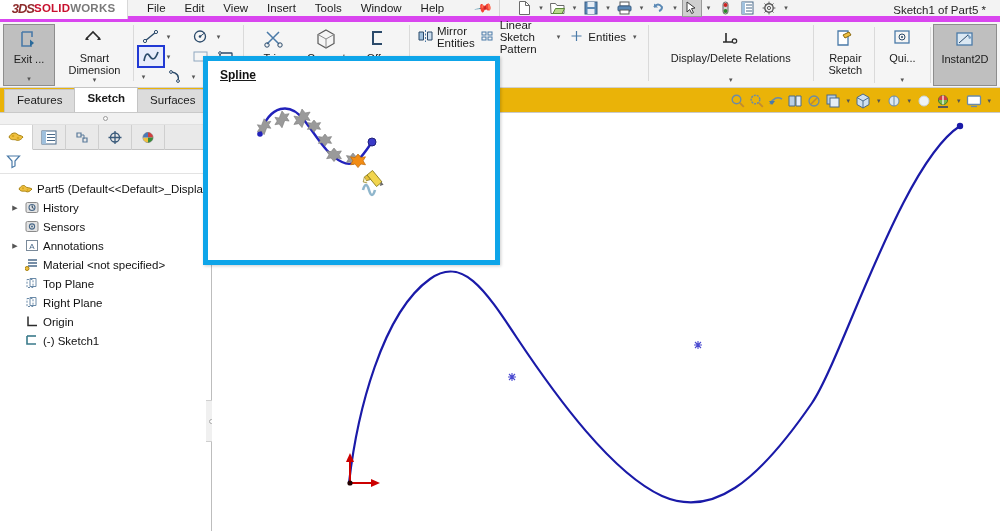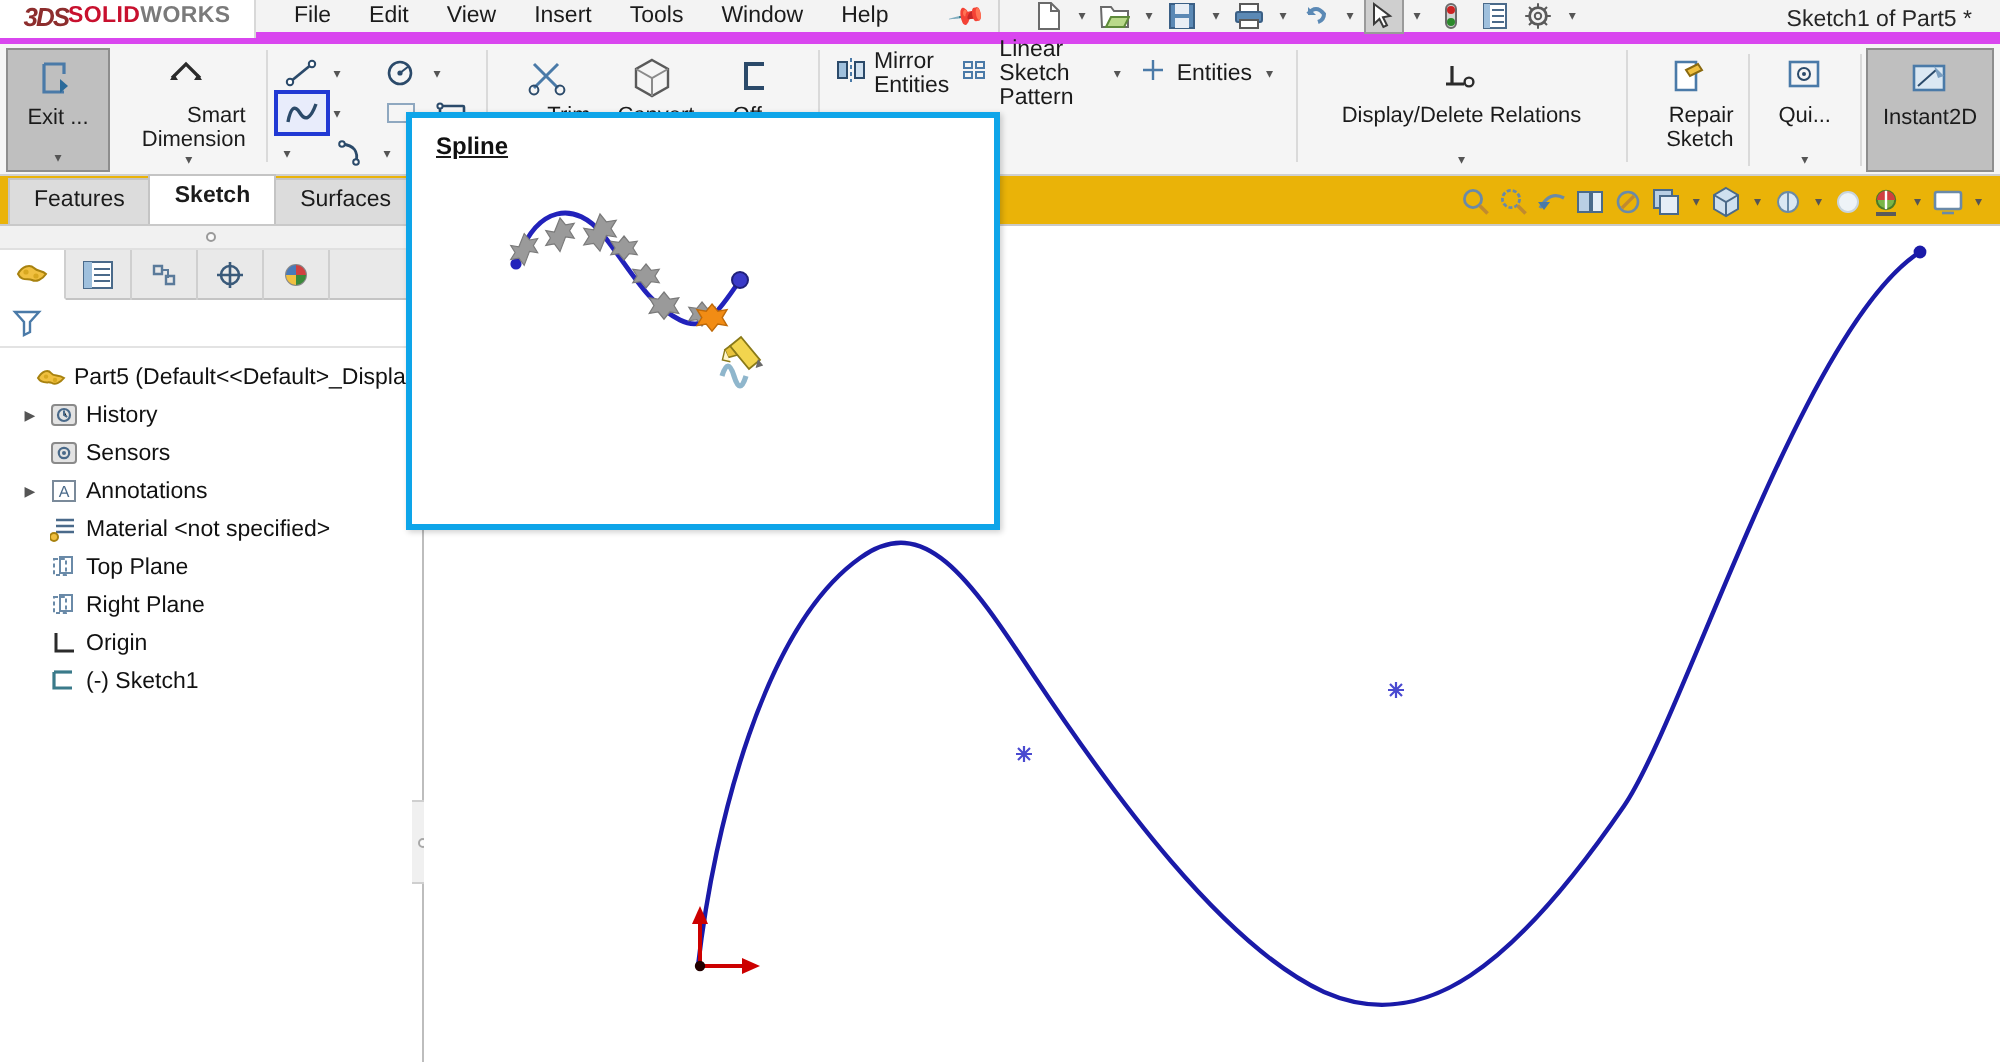--- a/index.html
+++ b/index.html
@@ -46,21 +46,21 @@
     display: flex; align-items: flex-start;
   }
   .rb-group { display:flex; align-items:flex-start; height:66px; padding:2px 3px 0 3px; }
   .rb-divider { width:1px; height:56px; background:#dadada; margin:3px 2px 0 2px; }
   .big-btn {
     display:flex; flex-direction:column; align-items:center; justify-content:flex-start;
     min-width:52px; padding:3px 5px 0 5px; height:62px;
   }
   .big-btn.active { background:#bfbfbf; border:1px solid #8d8d8d; }
   .big-btn .ico { height:24px; display:flex; align-items:center; justify-content:center; }
-  .big-btn .lbl { font-size:11px; text-align:right; line-height:12px; color:#1b1b1b; margin-top:1px; }
+  .big-btn .lbl { font-size:11px; text-align:center; line-height:12px; color:#1b1b1b; margin-top:1px; }
   .big-btn .dd { font-size:7px; color:#555; margin-top:auto; margin-bottom:2px;}
 
   .grid-icons { display:grid; grid-template-columns:repeat(4, auto); gap:1px 1px; padding-top:3px; }
   .sm-cell { width:24px; height:19px; display:flex; align-items:center; justify-content:center; }
   .sm-cell.sel { outline:2px solid #2139d4; background:#e8ecfb; }
   .sm-car { width:10px; height:19px; display:flex; align-items:center; justify-content:center; font-size:7px; color:#555; }
 
   .stack-btn { display:flex; align-items:center; gap:4px; height:19px; padding:0 3px; font-size:11.5px; }
   .stack-col { display:flex; flex-direction:row; padding-top:3px; }
 
@@ -111,21 +111,21 @@
 
   
   .graphics {
     position:absolute; top:113px; left:212px; width:788px; height:418px;
     background:#ffffff; overflow:hidden;
   }
 
   
   .tooltip {
     position:absolute; left:203px; top:56px; width:297px; height:209px;
-    background:#ffffff; border:3px solid #0ea5e9;
+    background:#ffffff; border:5px solid #0ea5e9;
     box-shadow:1px 1px 3px rgba(0,0,0,.20);
     z-index:60;
     text-decoration:underline;
   }
   .tt-title { font-size:12px; font-weight:bold; padding:7px 0 0 12px; color:#111; }
   .tt-img { height:120px; position:relative; }
   .tt-desc { position:absolute; left:12px; bottom:9px; right:10px;
              font-size:11.5px; line-height:16px; color:#1b1b1b; }
 </style>
 </head>

